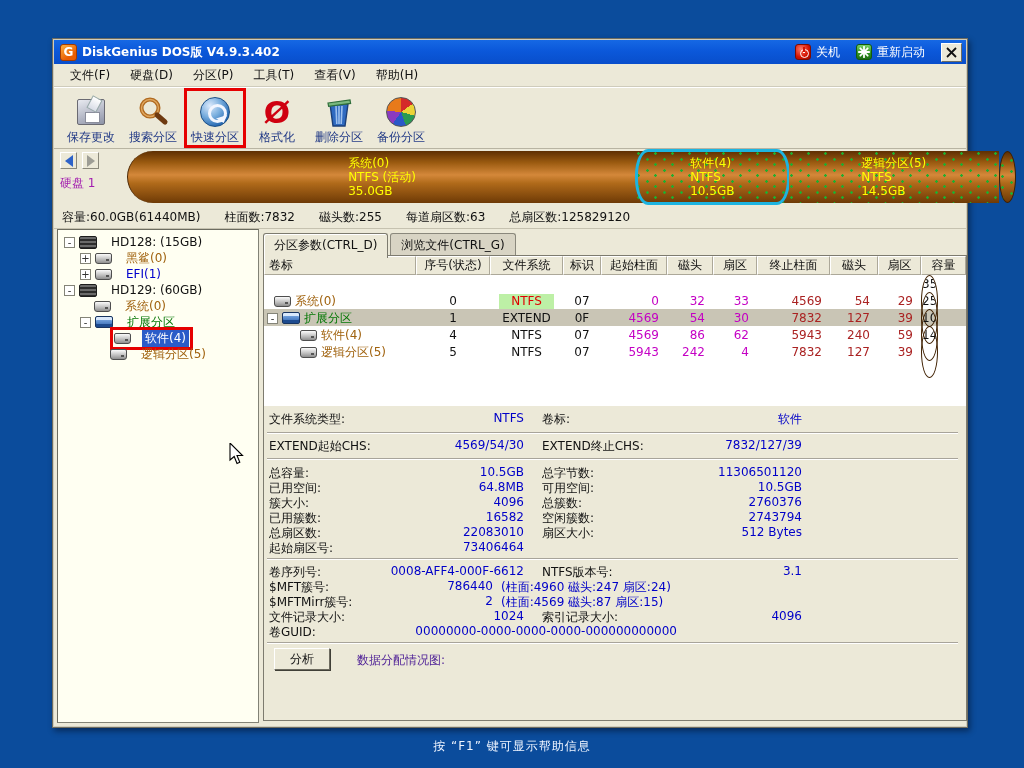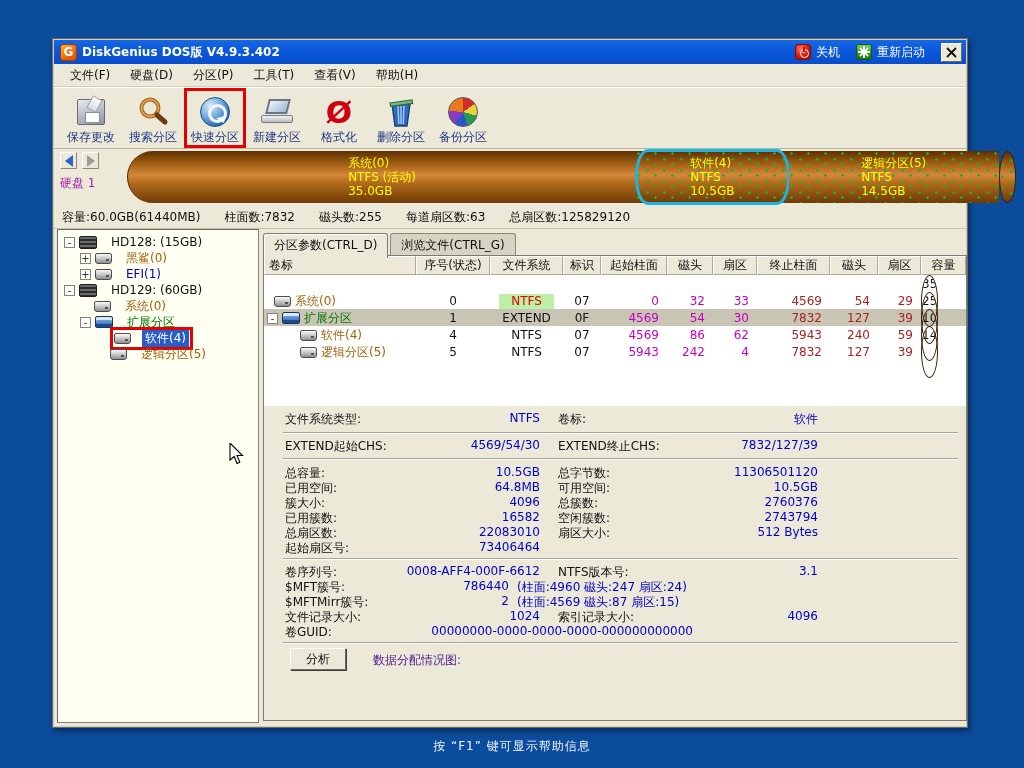--- a/index.html
+++ b/index.html
@@ -153,21 +153,21 @@
   .trow { height:17px; align-items:center; color:#111; }
   .trow.sel { background:#c9c5b5; }
   .td { line-height:17px; white-space:nowrap; overflow:hidden; }
   .td.num { text-align:right; padding-right:8px; }
   .td.ctr { text-align:center; }
   .td.cap { text-align:right; padding-right:10px; }
   .namecell { display:flex; align-items:center; }
   .c-magenta { color:#c400c4; } .c-dred { color:#aa2222; }
   .fs-chip { display:inline-block; background:#bdf0a6; color:#e00000; padding:0 12px; line-height:15px; }
 
-  .detailwrap { position:absolute; top:150px; left:0; right:0; bottom:0; background:#ECE9D8;margin-left:16px; }
+  .detailwrap { position:absolute; top:150px; left:0; right:0; bottom:0; background:#ECE9D8; }
   .drow { position:absolute; left:5px; right:5px; height:15px; font-size:12px; }
   .drow span { position:absolute; white-space:nowrap; }
   .dl1 { left:0; color:#111; }
   .dv1 { left:0; width:255px; text-align:right; color:#0000c8; }
   .dv1.narrow { width:224px; }
   .dv1.guid { width:408px; }
   .dsuf { left:232px; color:#0000c8; }
   .dl2 { left:273px; color:#111; }
   .dv2 { left:273px; width:260px; text-align:right; color:#0000c8; }
   .dsep { position:absolute; left:3px; right:8px; height:2px;
@@ -247,29 +247,20 @@
     </div>
     <div class="tool-btn">
       <div class="annot-red" style="inset:-4px 0 -2px 0;"></div>
       <div class="tool-ico">
           <span class="iq"></span>
         </div>
       <span class="tool-label">快速分区</span>
     </div>
     <div class="tool-btn">
       <div class="tool-ico">
-        <span class="ilaptop">
-          <span class="scr"></span>
-            <span class="base"></span>
-        </span>
-      </div>
-      <span class="tool-label">新建分区</span>
-    </div>
-    <div class="tool-btn">
-      <div class="tool-ico">
           <span class="iformat">Ø</span>
         </div>
       <span class="tool-label">格式化</span>
     </div>
     <div class="tool-btn">
       <div class="tool-ico">
         <svg width="30" height="32" viewBox="0 0 30 32">
           <polygon points="6,8 24,8 21,30 9,30" fill="#2f6ac0"></polygon>
           <polygon points="6,8 24,8 21,30 9,30" fill="none" stroke="#1b3f78" stroke-width="1.4"></polygon>
           <g stroke="#9cc0ee" stroke-width="1.6">

